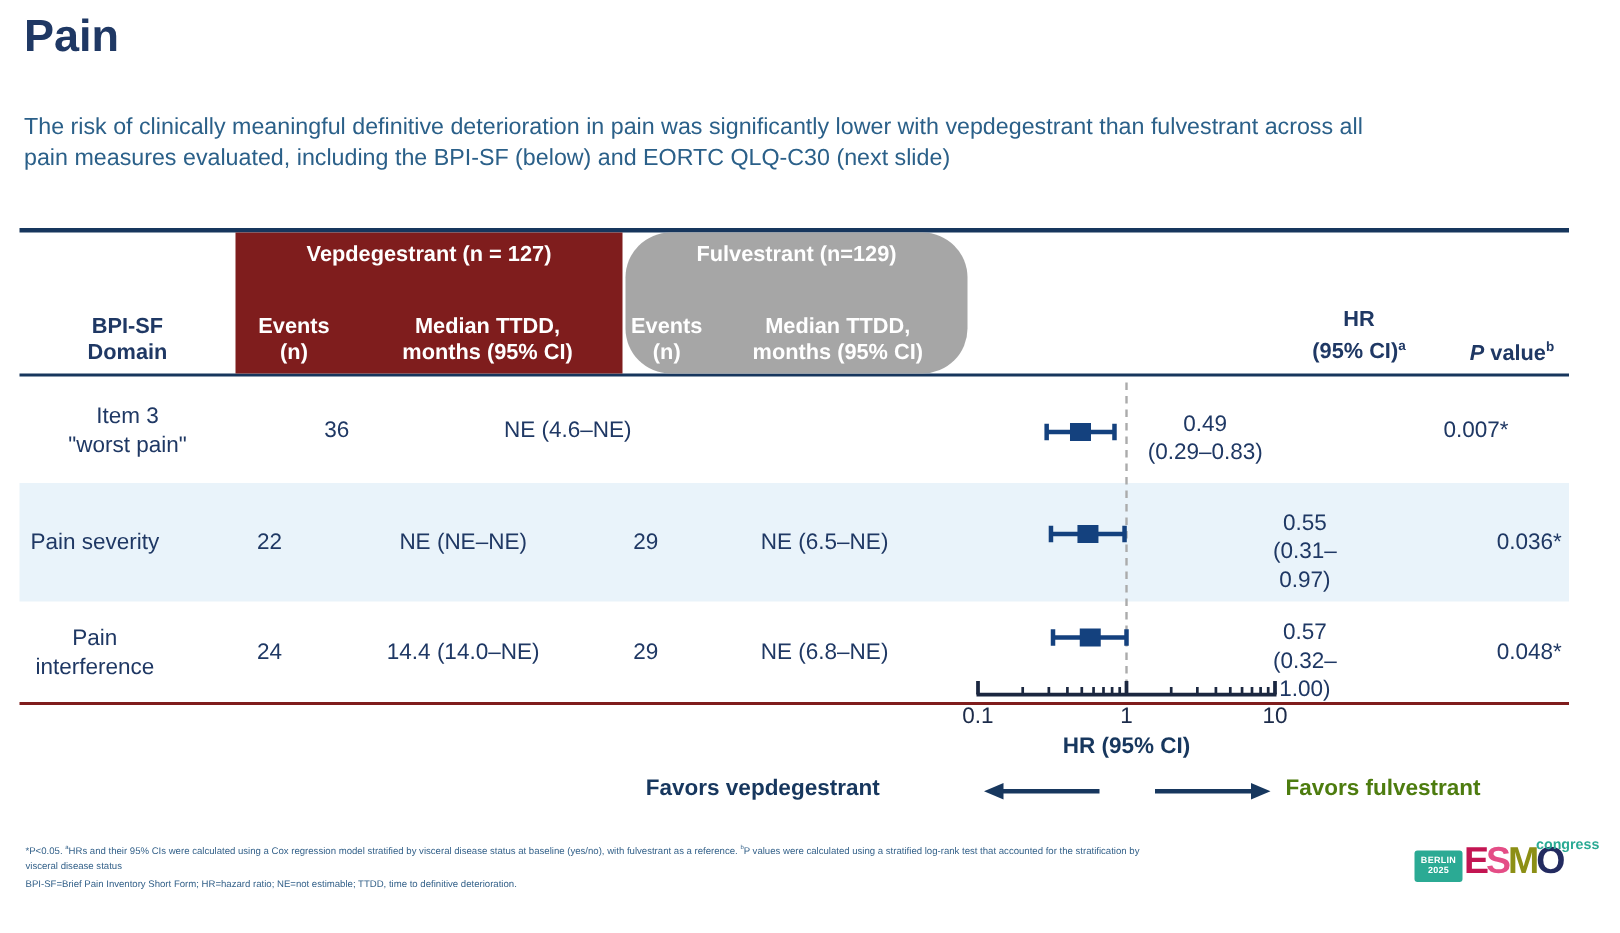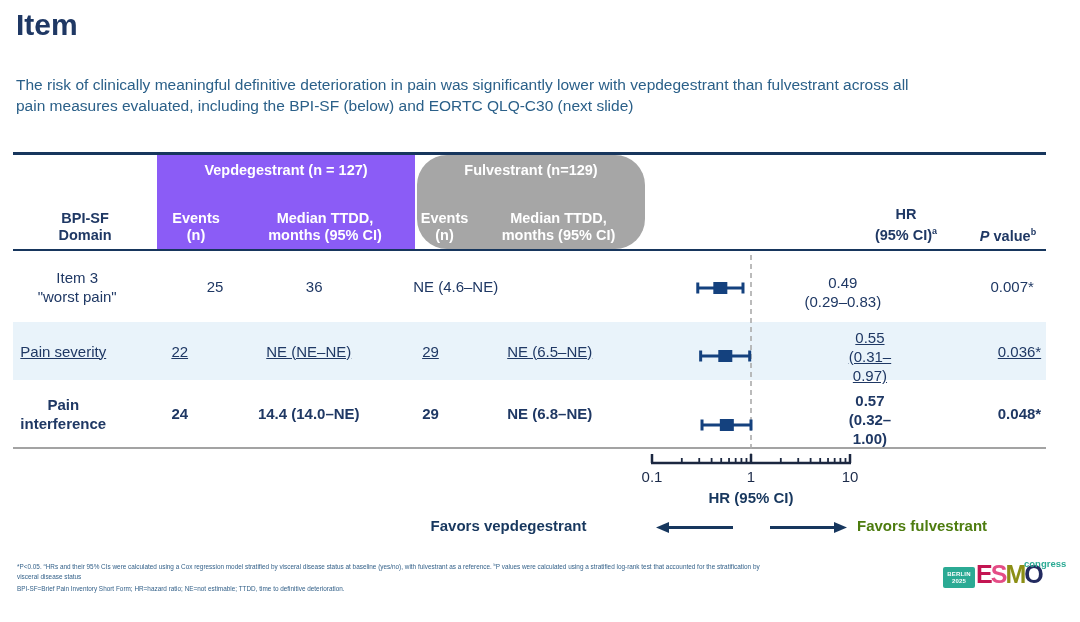--- a/index.html
+++ b/index.html
@@ -22,43 +22,43 @@
   
   .tablewrap {
     position:absolute; left:13px; top:152px; width:1033px;
     border-top:3px solid #17365d;
   }
   .thead {
     position:relative; height:96px; border-bottom:2.5px solid #17365d;
     color:#1f3864; font-weight:bold; font-size:14.5px;
   }
   .grp { position:absolute; top:0; bottom:0; color:#ffffff; text-align:center; }
-  .grp-vep  { left:144px; width:258px; background:#8b5cf6; }
+  .grp-vep  { left:144px; width:258px; background:#7f1d1d; }
   .grp-fulv { left:404px; width:228px; background:#a6a6a6;border-radius:30px; }
   .grp-label { padding-top:7px; font-size:14.5px; }
   .subcol { position:absolute; bottom:5px; text-align:center; line-height:17px; }
   .domain-hdr { position:absolute; left:0; bottom:5px; width:144px; text-align:center; line-height:17px; }
   .hr-hdr { position:absolute; left:828px; bottom:5px; width:130px; text-align:center; line-height:17px; }
   .p-hdr  { position:absolute; left:947px; bottom:5px; width:96px;  text-align:center; }
   sup { font-size:62%; }
 
   .trow { display:flex; align-items:stretch; color:#1f3864; font-size:15px;gap:39px; }
   .trow.stripe { background:#e9f3fa; }
-  .trow.last { border-bottom:2px solid #a3a3a3;font-weight:bold; }
+  .trow.last { border-bottom:2px solid #7f1d1d; }
   .c { display:flex; align-items:center; justify-content:center; text-align:center; line-height:19px; }
   .c-domain { width:144px; }
   .c-ev-v { width:78px; }
   .c-med-v { width:180px; }
   .c-ev-f { width:57px; }
   .c-med-f { width:173px; }
   .c-forest { width:213px; }
   .c-hr { width:95px;margin-top:11px; }
   .c-gap { width:17px; }
   .c-p { width:76px; }
-  .r1 { height:71px; } .r2 { height:58px;text-decoration:underline; } .r3 { height:69px; }
+  .r1 { height:71px; } .r2 { height:79px; } .r3 { height:69px; }
 
   
   .forest-svg { position:absolute; left:635px; top:253px; pointer-events:none; }
   .xlabel {
     position:absolute; left:671px; top:489px; width:160px; text-align:center;
     font-size:15px; font-weight:bold; color:#17375e;
   }
   .favors-left {
     position:absolute; left:370px; top:517px; width:277px; text-align:center;
     font-size:15px; font-weight:bold; color:#17375e;
@@ -86,21 +86,21 @@
     padding-top:4px; letter-spacing:0.2px;
   }
   .logo-letters { position:absolute; left:35px; top:1px; font-size:25px; font-weight:bold; letter-spacing:-2px; }
   .logo-congress { position:absolute; left:83px; top:-1px; font-size:9.5px; font-weight:bold; color:#2baa94; }
 </style>
 </head>
 <body>
 
 <div class="slide">
 
-  <div class="title">Item</div>
+  <div class="title">Pain</div>
 
   <div class="subtitle">
     <div>The risk of clinically meaningful definitive deterioration in pain was significantly lower with vepdegestrant than fulvestrant across all</div>
     <div>pain measures evaluated, including the BPI-SF (below) and EORTC QLQ-C30 (next slide)</div>
   </div>
 
   <div class="tablewrap">
 
     <div class="thead">
       <div class="domain-hdr pre">BPI-SF
@@ -128,21 +128,20 @@
       </div>
 
       <div class="p-hdr">
         <span style="font-style:italic;">P</span><span> value</span><sup>b</sup>
       </div>
     </div>
 
     <div class="trow r1">
       <div class="c c-domain pre">Item 3
 "worst pain"</div>
-      <div class="c c-ev-v">25</div>
       <div class="c c-ev-f">36</div>
       <div class="c c-med-f">NE (4.6–NE)</div>
       <div class="c c-forest"></div>
       <div class="c c-hr pre">0.49
 (0.29–0.83)</div>
       <div class="c c-gap"></div>
       <div class="c c-p">0.007*</div>
     </div>
 
     <div class="trow r2 stripe">

